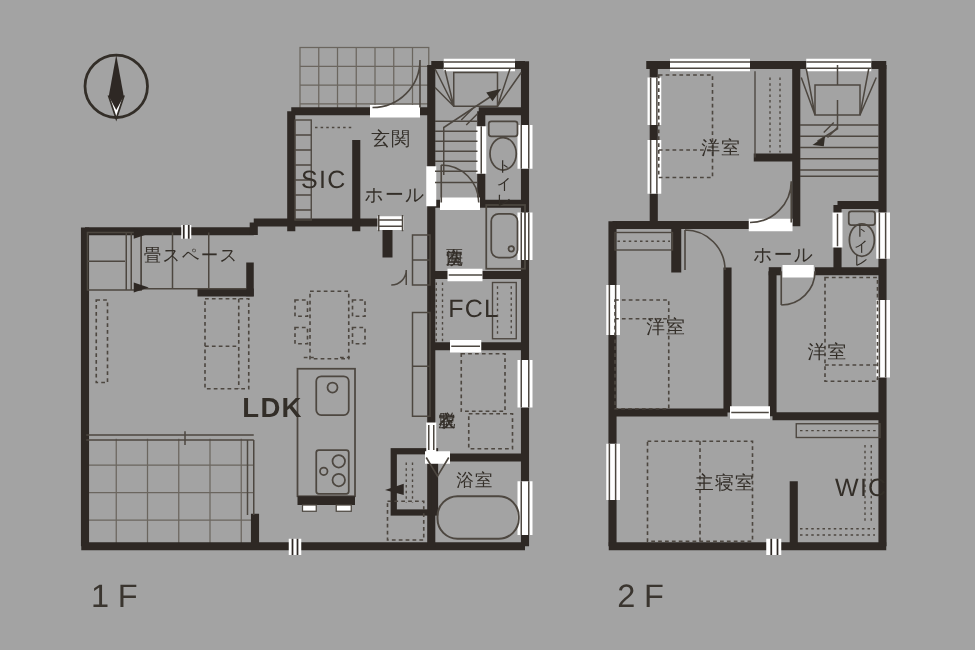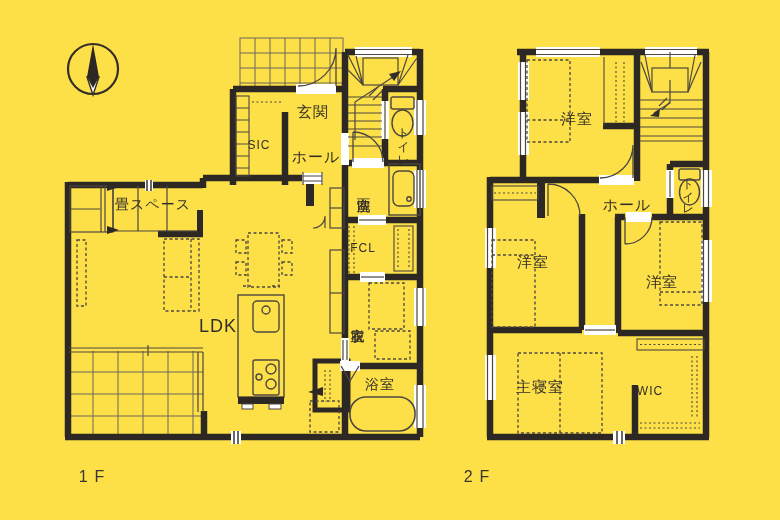--- a/index.html
+++ b/index.html
@@ -1,31 +1,31 @@
 <!DOCTYPE html>
 <html><head>
 <meta charset="utf-8">
 <style>
   html,body{margin:0;padding:0;background:#ffffff;}
   .stage{
-    position:relative;width:780px;height:520px;background:#fde047;overflow:hidden;
+    position:relative;width:780px;height:520px;background:#a3a3a3;overflow:hidden;
     font-family:"Liberation Sans","DejaVu Sans",sans-serif;color:#332e28;
   }
   .stage svg{position:absolute;left:0;top:0;}
   .lbl{
     position:absolute;transform:translate(-50%,-50%);
     white-space:nowrap;color:#332e28;letter-spacing:1px;line-height:1.05;
   }
   .lbl.v{
     writing-mode:vertical-rl;text-orientation:upright;letter-spacing:0;
   }
   .fs11{font-size:11.5px;}.fs12{font-size:12px;}.fs13{font-size:13.5px;}
-  .fs14{font-size:14px;}.fs15{font-size:15px;}.fs16{font-size:12px;}
-  .fs17{font-size:18px;}
-  .floor-caption{font-size:16px;letter-spacing:7px;color:#3a352f;}
+  .fs14{font-size:14px;}.fs15{font-size:15px;}.fs16{font-size:20px;}
+  .fs17{font-size:22px;font-weight:bold;}
+  .floor-caption{font-size:26px;letter-spacing:7px;color:#3a352f;}
 </style>
 </head>
 <body>
 
 <div class="stage">
 
 <svg width="780" height="520" viewBox="0 0 780 520">
 
   <g stroke="#332e28" fill="none">
     <circle cx="93" cy="69" r="25" stroke-width="2.2"></circle>
@@ -302,30 +302,30 @@
   </g>
 </svg>
 
 <div>
 
   <div class="lbl fs15" style="left:313px;top:112px">玄関</div>
   <div class="lbl fs16" style="left:259px;top:145px">SIC</div>
   <div class="lbl fs15" style="left:316px;top:157px">ホール</div>
   <div class="lbl v fs12" style="left:403px;top:140px">トイレ</div>
   <div class="lbl v fs13" style="left:363px;top:188px">洗面室</div>
-  <div class="lbl fs16" style="left:363px;top:248px">FCL</div>
+  <div class="lbl fs16" style="left:379px;top:248px">FCL</div>
   <div class="lbl v fs13" style="left:357px;top:318px">脱衣室</div>
   <div class="lbl fs14" style="left:380px;top:384px">浴室</div>
   <div class="lbl fs17" style="left:218px;top:326px">LDK</div>
   <div class="lbl fs14" style="left:153px;top:204px">畳スペース</div>
   <div class="lbl floor-caption" style="left:95px;top:477px">1F</div>
 
   <div class="lbl fs15" style="left:577px;top:119px">洋室</div>
   <div class="lbl fs15" style="left:627px;top:205px">ホール</div>
   <div class="lbl v fs11" style="left:688px;top:190px">トイレ</div>
   <div class="lbl fs15" style="left:533px;top:262px">洋室</div>
   <div class="lbl fs15" style="left:662px;top:282px">洋室</div>
-  <div class="lbl fs15" style="left:540px;top:387px">主寝室</div>
-  <div class="lbl fs16" style="left:650px;top:391px">WIC</div>
-  <div class="lbl floor-caption" style="left:480px;top:477px">2F</div>
+  <div class="lbl fs15" style="left:580px;top:387px">主寝室</div>
+  <div class="lbl fs16" style="left:689px;top:391px">WIC</div>
+  <div class="lbl floor-caption" style="left:516px;top:477px">2F</div>
 </div>
 
 </div>
 
 </body></html>

